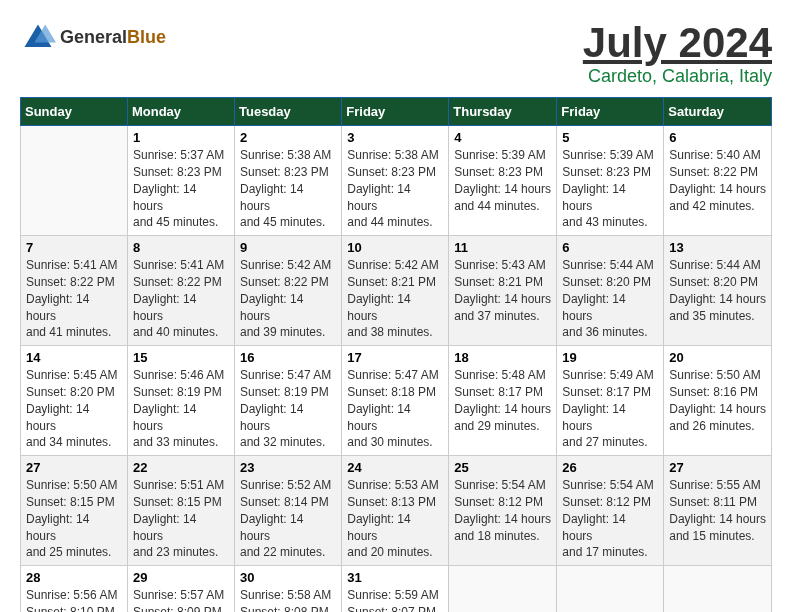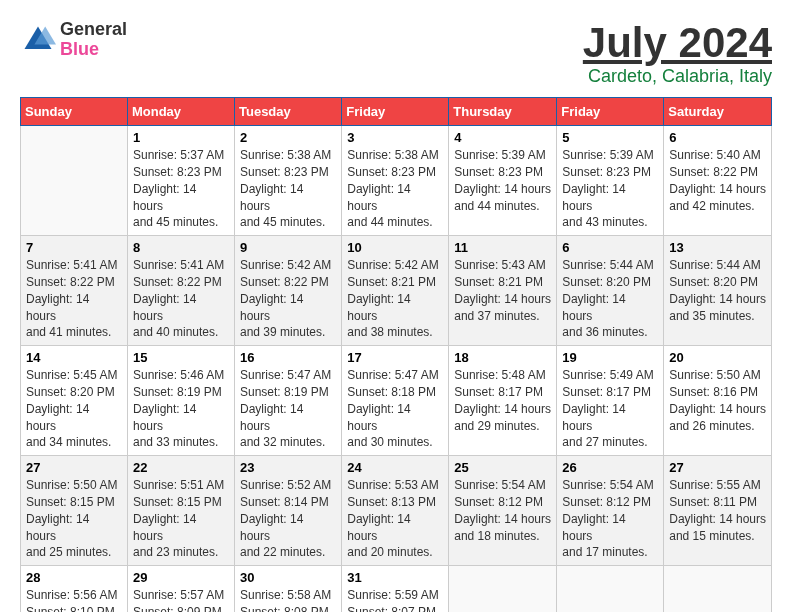--- a/index.html
+++ b/index.html
@@ -16,32 +16,32 @@
       align-items: flex-start;
       margin-bottom: 10px;
     }
     .logo {
       display: flex;
       align-items: center;
       gap: 4px;
     }
     .logo-text {
       display: flex;
-      flex-direction: column;
+      flex-direction: row;
       line-height: 1.1;
     }
     .logo-general {
       font-size: 18px;
       font-weight: bold;
       color: #333;
     }
     .logo-blue {
       font-size: 18px;
       font-weight: bold;
-      color: #ec4899;
+      color: #a16207;
     }
     .logo-icon {
       width: 36px;
       height: 36px;
     }
     .title-section {
       text-align: right;
     }
     .month-title {
       font-size: 42px;
@@ -53,21 +53,21 @@
     .location-title {
       font-size: 18px;
       color: #15803d;
     }
     .calendar-table {
       width: 100%;
       border-collapse: collapse;
       font-size: 11px;
     }
     .calendar-table th {
-      background-color: #ef4444;
+      background-color: #14532d;
       color: #fff;
       padding: 6px 4px;
       text-align: left;
       font-size: 13px;
       font-weight: bold;
       border: 1px solid #1a5fa8;
     }
     .calendar-table td {
       border: 1px solid #ccc;
       vertical-align: top;

